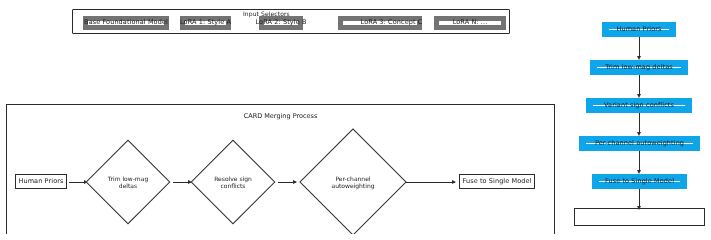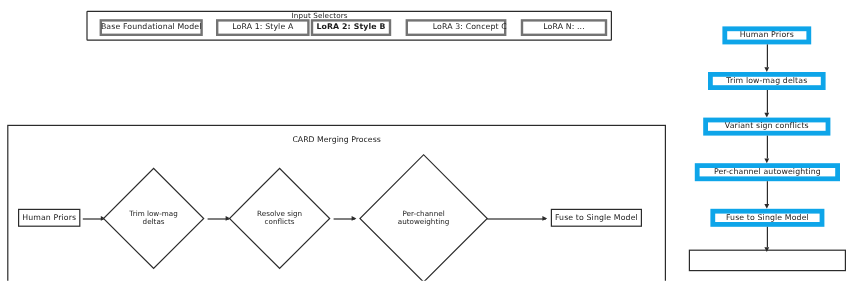--- a/index.html
+++ b/index.html
@@ -24,21 +24,21 @@
   #input-selector{
     left:72px;top:9px;width:438px;height:25px;
     border-radius:1px;
   }
   #input-selector-title{
     position:absolute;left:170px;top:1px;
     font-size:6px;color:#1a1a1a;
   }
   .lora-box{
     position:absolute;top:6px;height:14px;
-    border:2px solid #737373;background:#fff;
+    border:5px solid #737373;background:#fff;
     box-sizing:border-box;
     display:flex;align-items:center;justify-content:center;
   }
   
   #merge-container{
     left:6px;top:76px;width:549px;height:147px;margin-top:28px;
   }
   #merge-title{
     position:absolute;left:0;right:0;top:7px;
     font-size:6.5px;color:#1a1a1a;text-align:center;
@@ -75,21 +75,21 @@
     border-left:4px solid #2b2b2b;
     border-top:2.5px solid transparent;
     border-bottom:2.5px solid transparent;
   }
   
   #right-chain{
     position:absolute;left:575px;top:22px;width:130px;height:200px;
   }
   .v-box{
     position:absolute;left:0;height:15px;
-    border:4px solid #0ea5e9;background:#fff;
+    border:7px solid #0ea5e9;background:#fff;
     box-sizing:border-box;
     display:flex;align-items:center;justify-content:center;
   }
   .arrow-v{
     position:absolute;width:1px;background:#2b2b2b;
   }
   .arrow-v:after{
     content:"";position:absolute;left:-2.5px;bottom:-4px;
     border-top:4px solid #2b2b2b;
     border-left:2.5px solid transparent;
@@ -102,24 +102,24 @@
 </style>
 </head>
 <body>
 
 <div class="sketch" id="input-selector">
   <div id="input-selector-title" class="lbl">Input Selectors</div>
 
   <div class="lora-box" style="left:10px;width:86px;">
     <span class="lbl">Base Foundational Model</span>
   </div>
-  <div class="lora-box" style="left:107px;width:78px;">
+  <div class="lora-box" style="left:107px;width:51px;">
     <span class="lbl">LoRA 1: Style A</span>
   </div>
-  <div class="lora-box" style="left:186px;width:67px;font-weight:bold;">
+  <div class="lora-box" style="left:186px;width:44px;">
     <span class="lbl">LoRA 2: Style B</span>
   </div>
   <div class="lora-box" style="left:265px;width:84px;padding-left:23px;">
     <span class="lbl">LoRA 3: Concept C</span>
   </div>
   <div class="lora-box" style="left:361px;width:72px;">
     <span class="lbl">LoRA N: ...</span>
   </div>
 </div>
 

